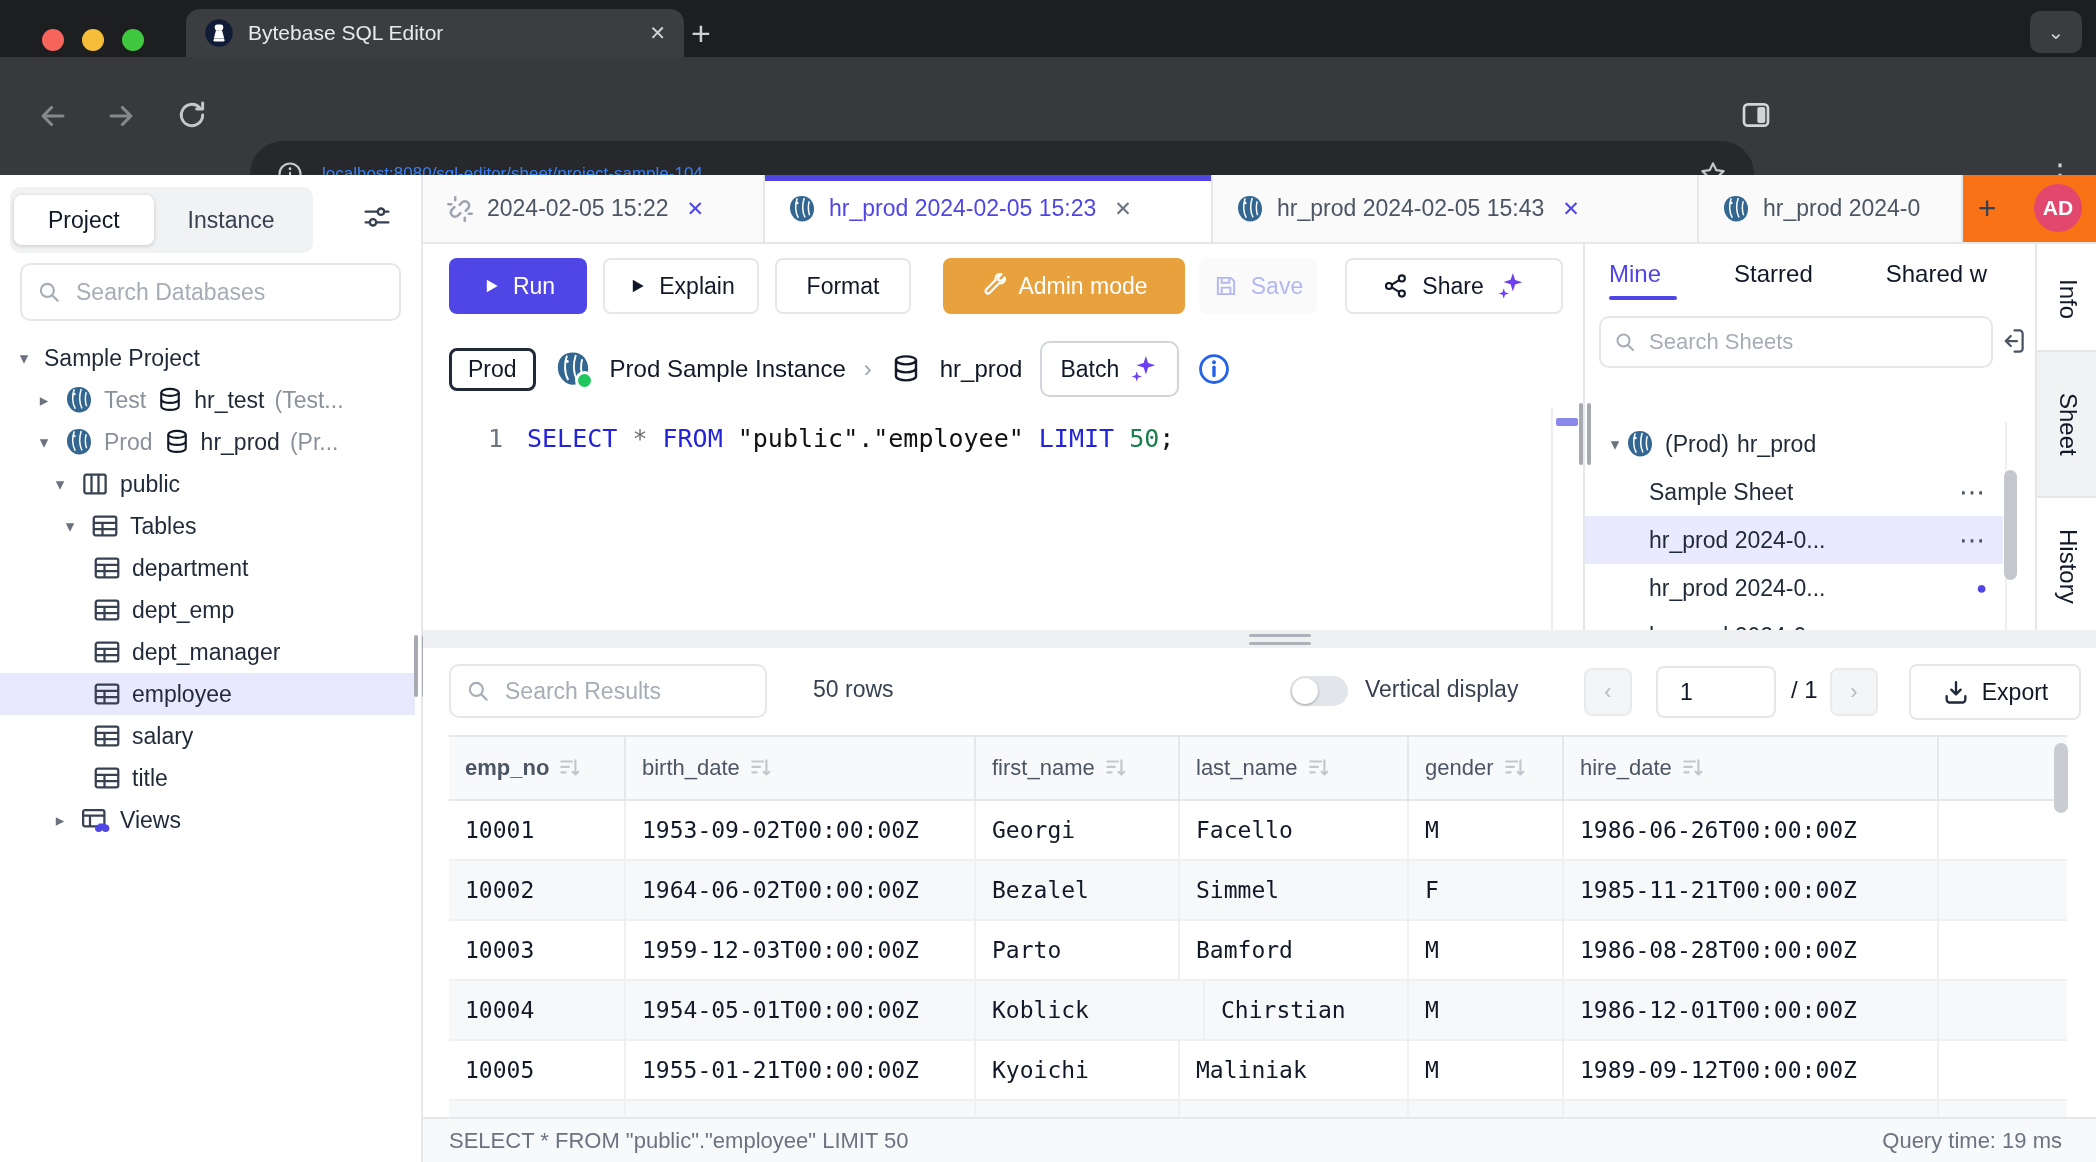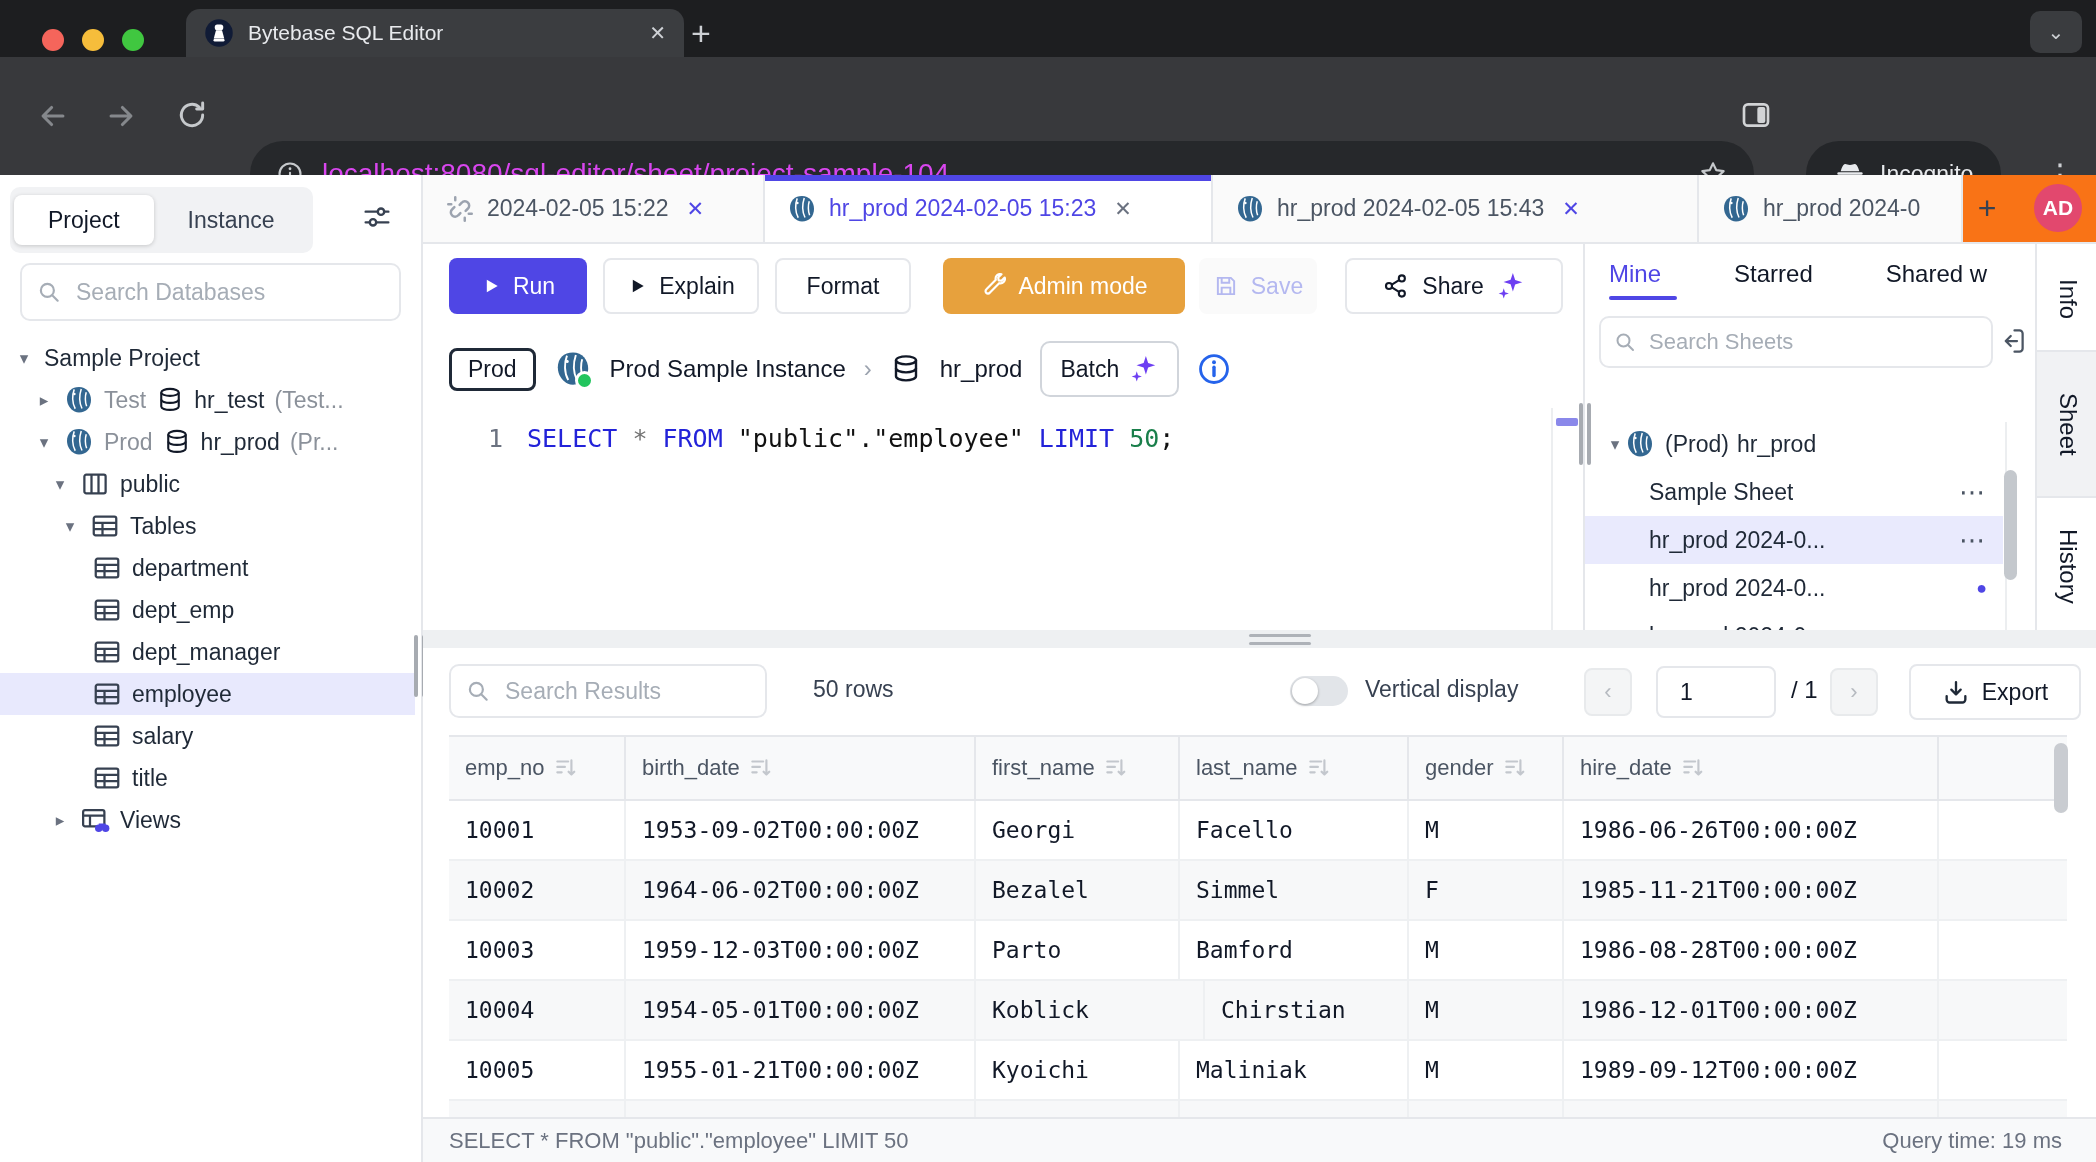--- a/index.html
+++ b/index.html
@@ -14,21 +14,21 @@
         border-radius:14px 14px 0 0;display:flex;align-items:center;padding:0 18px;gap:14px;color:#e8eaed;font-size:21px;}
   .btab .x{margin-left:auto;color:#cfd2d6;font-size:20px;cursor:default;}
   .newtab{position:absolute;left:678px;top:10px;width:46px;height:46px;color:#cdd0d4;font-size:34px;
           display:flex;align-items:center;justify-content:center;}
   .tabchev{position:absolute;right:14px;top:11px;width:52px;height:42px;background:#3a3c3f;border-radius:10px;
            color:#cdd0d4;display:flex;align-items:center;justify-content:center;font-size:20px;}
   .browtoolbar{position:absolute;left:0;top:57px;right:0;height:118px;background:#38393c;}
   .navic{position:absolute;top:42px;}
   .urlbar{position:absolute;left:250px;top:84px;width:1452px;height:66px;border-radius:33px;background:#26282b;
           display:flex;align-items:center;padding:0 26px;gap:18px;}
-  .urltext{flex:1;color:#d946ef;font-size:28px;white-space:nowrap;overflow:hidden;}
+  .urltext{flex:1;color:#3b82f6;font-size:17px;white-space:nowrap;overflow:hidden;}
   .incog{position:absolute;left:1806px;top:84px;height:66px;border-radius:33px;background:#242629;
          display:flex;align-items:center;gap:14px;padding:0 28px;color:#e8eaed;font-size:23px;}
   .kebab{position:absolute;left:2040px;top:84px;width:40px;height:66px;color:#cdd0d4;font-size:30px;
          display:flex;align-items:center;justify-content:center;letter-spacing:0;}
   
   .app{position:absolute;left:0;top:175px;right:0;bottom:0;background:#fff;}
   
   .sidebar{position:absolute;left:0;top:0;bottom:0;width:421px;border-right:2px solid #e5e7eb;background:#fff;}
   .segwrap{position:absolute;left:10px;top:12px;height:58px;background:#f1f2f4;border-radius:10px;display:flex;align-items:center;padding:4px;}
   .seg{padding:0 34px;height:50px;display:flex;align-items:center;font-size:23px;color:#374151;border-radius:8px;}
@@ -218,34 +218,20 @@
             <path fill="none" stroke="#c6c9cc" stroke-width="1.8" stroke-linejoin="round" d="M12 3.5l2.6 5.4 5.9.8-4.3 4.1 1 5.9-5.2-2.8-5.2 2.8 1-5.9L3.5 9.7l5.9-.8z"></path>
           </svg>
       </span>
     </div>
     <span class="ic navic" style="left:1740px">
       <svg width="32" height="32" viewBox="0 0 24 24">
           <rect x="3" y="4" width="18" height="16" rx="3" fill="none" stroke="#d2d4d6" stroke-width="2"></rect>
           <rect x="13" y="6" width="6" height="12" rx="1.5" fill="#d2d4d6"></rect>
         </svg>
     </span>
-    <div class="incog">
-      <span class="ic">
-        <svg width="32" height="32" viewBox="0 0 24 24">
-            <g fill="#e8eaed">
-              <path d="M5 10c.9-3.2 1.8-5.1 2.8-5.4C9.3 4.2 10 5.2 12 5.2s2.7-1 4.2-.6c1 .3 1.9 2.2 2.8 5.4z"></path>
-              <rect x="2.5" y="10.6" width="19" height="1.9" rx=".95"></rect>
-              <circle cx="8" cy="16.6" r="2.7"></circle>
-              <circle cx="16" cy="16.6" r="2.7"></circle>
-              <rect x="10.6" y="15.9" width="2.8" height="1.5"></rect>
-            </g>
-          </svg>
-      </span>
-      <span>Incognito</span>
-    </div>
     <div class="kebab">⋮</div>
   </div>
 
   <div class="app">
 
     <aside class="sidebar">
       <div class="segwrap">
         <span class="seg active">Project</span>
         <span class="seg">Instance</span>
       </div>
@@ -707,21 +693,21 @@
                     <path d="M12 3.5v10M8 10l4 4 4-4"></path>
                     <path d="M4 15.5v3A2.5 2.5 0 006.5 21h11a2.5 2.5 0 002.5-2.5v-3"></path>
                   </g>
                 </svg>
             </span>
             <span>Export</span>
           </button>
         </div>
         <div id="rtable">
             <div class="hrow">
-              <div class="hcell" style="width: 177px;">
+              <div class="hcell" style="width: 177px; font-weight: bold;">
                 <span>emp_no</span>
                 <span class="ic">
                   <svg width="26" height="26" viewBox="0 0 24 24">
                     <g fill="none" stroke="#c3c7cd" stroke-width="2" stroke-linecap="round" stroke-linejoin="round">
                       <path d="M4 6h10M4 11h7M4 16h4"></path>
                       <path d="M17 5v13M17 18l-2.6-2.6M17 18l2.6-2.6"></path>
                     </g>
                   </svg>
                 </span>
               </div>

